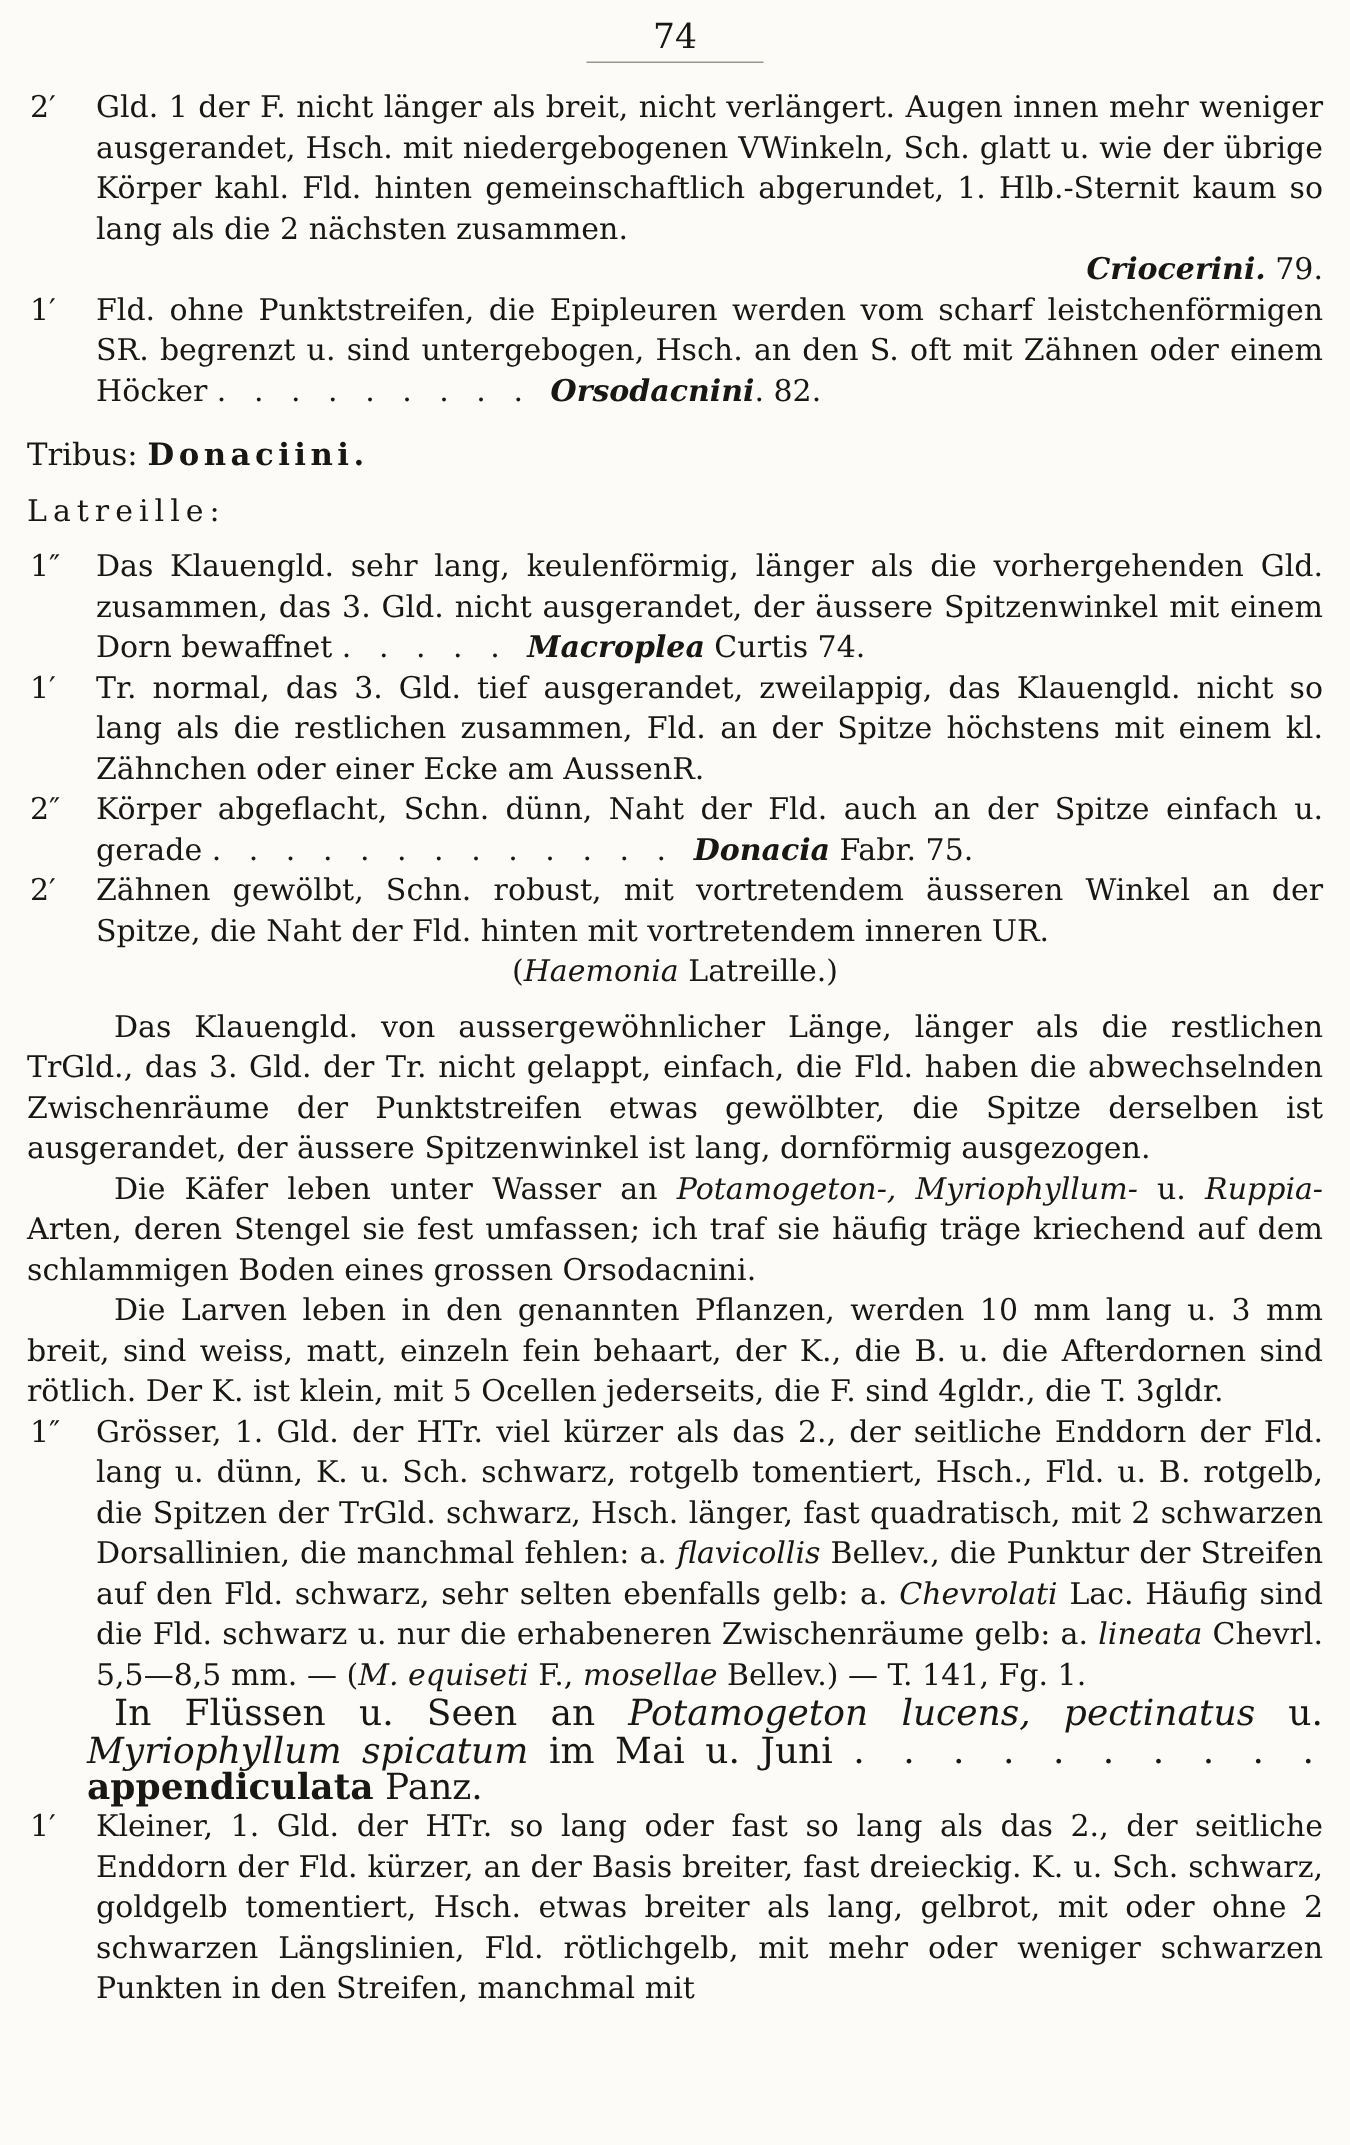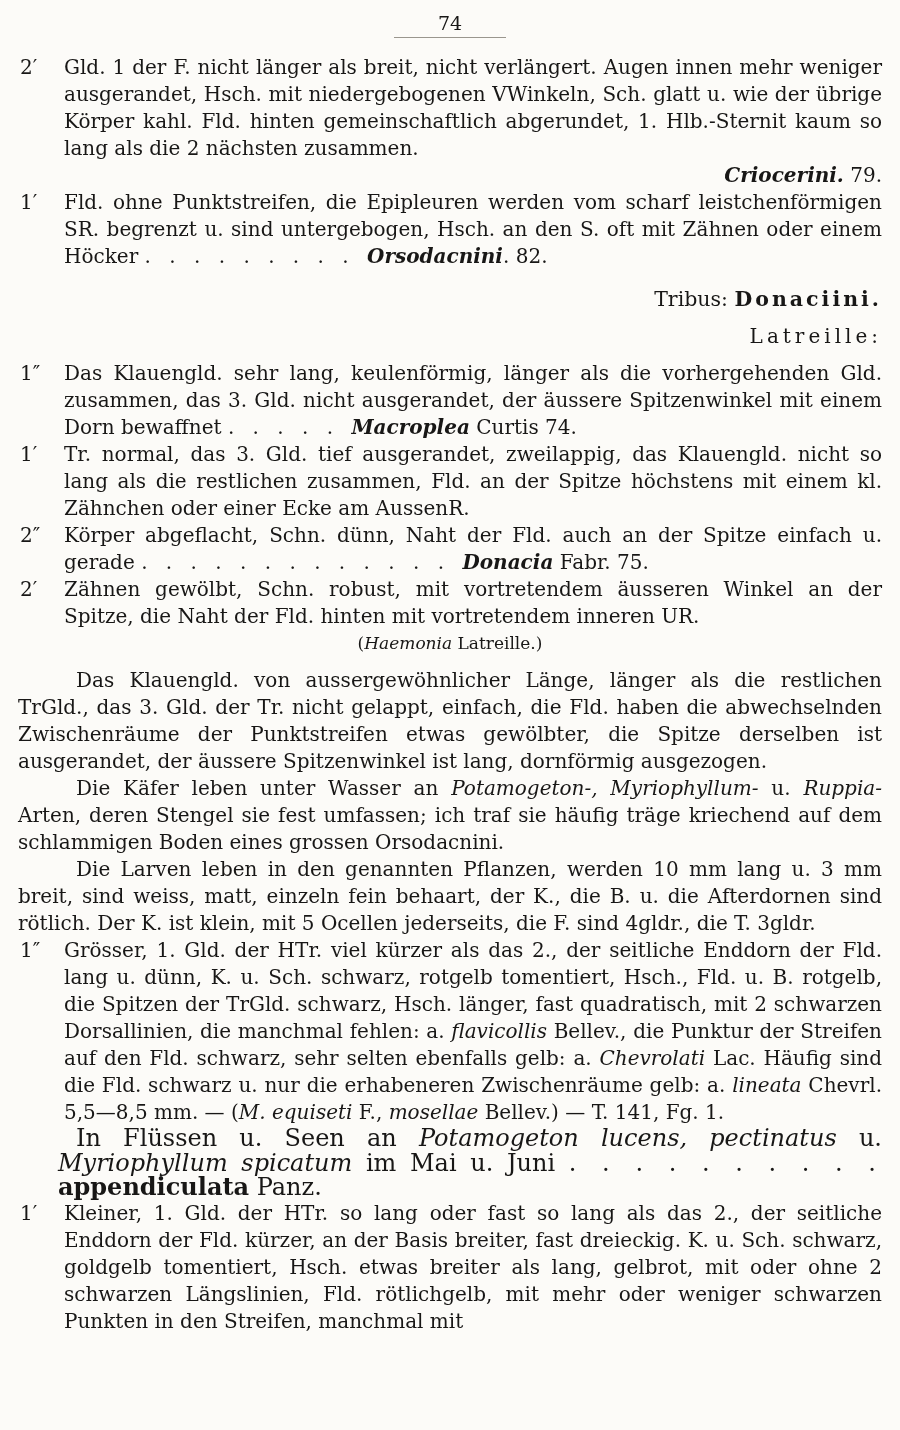--- a/index.html
+++ b/index.html
@@ -10,37 +10,37 @@
     background: #fcfbf8;
     color: #181716;
     font-family: "DejaVu Serif", "Liberation Serif", serif;
     padding: 12px 18px 0 18px;
     overflow: hidden;
     position: relative;
   }
   .page-header { text-align: center; margin-bottom: 16px; }
   .page-number {
     display: inline-block;
-    font-size: 19px;
+    font-size: 23px;
     padding: 0 44px 3px 44px;
     border-bottom: 1px solid #9a968e;
   }
   .block {
     font-size: 20px;
     line-height: 27px;
     text-align: justify;
   }
   .key { position: relative; padding-left: 46px; }
   .key-label { position: absolute; left: 2px; top: 0; }
   .tail { text-align: right; }
-  .h-center { text-align: right; }
+  .h-center { text-align: left; }
   .h-center.tribus { margin: 16px 0 10px 0; font-size: 20.5px; }
   .h-center.gattungen { margin: 0 0 10px 0; }
   .h-center.gattung-head { margin: 12px 0 2px 0; }
-  .h-center-sub { text-align: center; font-size: 17px; margin: 0 0 10px 0; }
+  .h-center-sub { text-align: center; font-size: 20px; margin: 0 0 10px 0; }
   .para { text-indent: 58px; }
   .para-small {
     font-size: 24px;
     line-height: 24.5px;
     padding-left: 40px;
     text-indent: 18px;
   }
   .seg-n { }
   .seg-i { font-style: italic; }
   .seg-b { font-weight: bold; }

